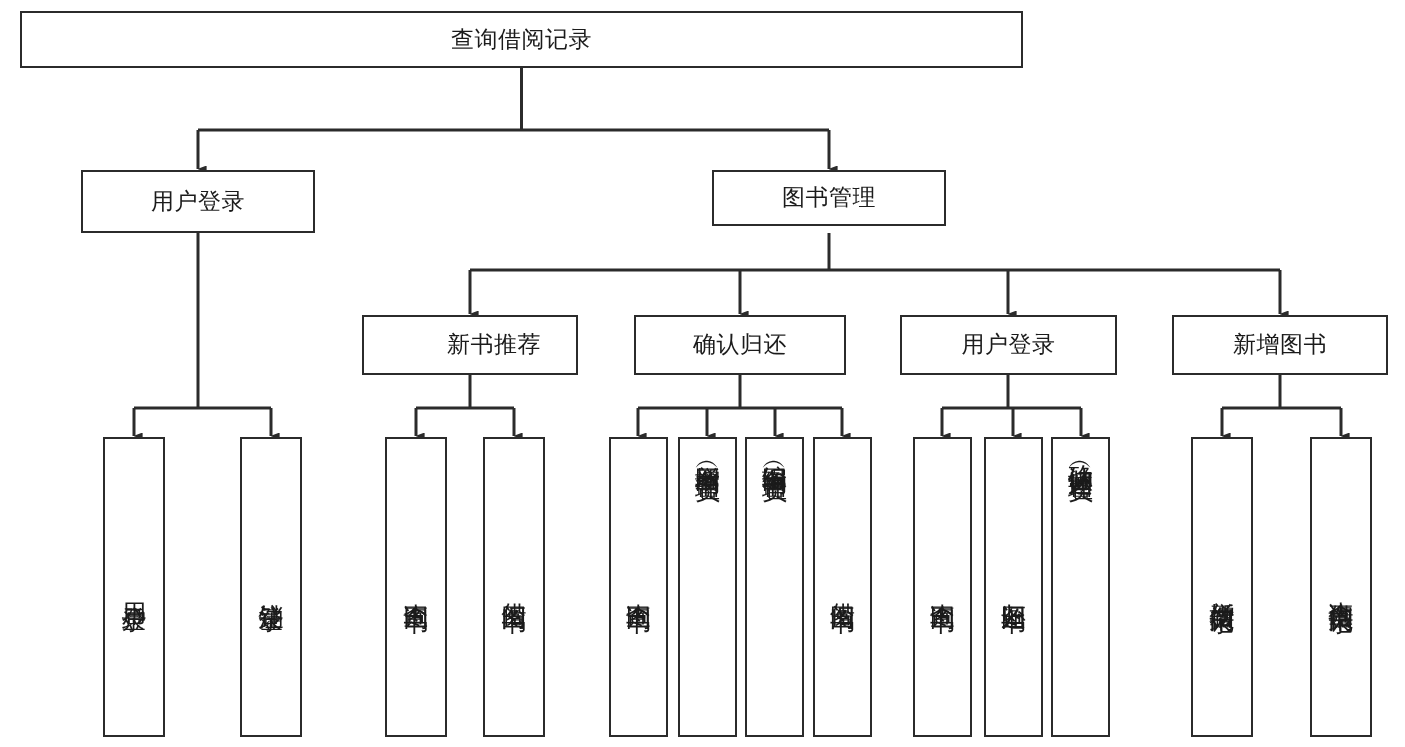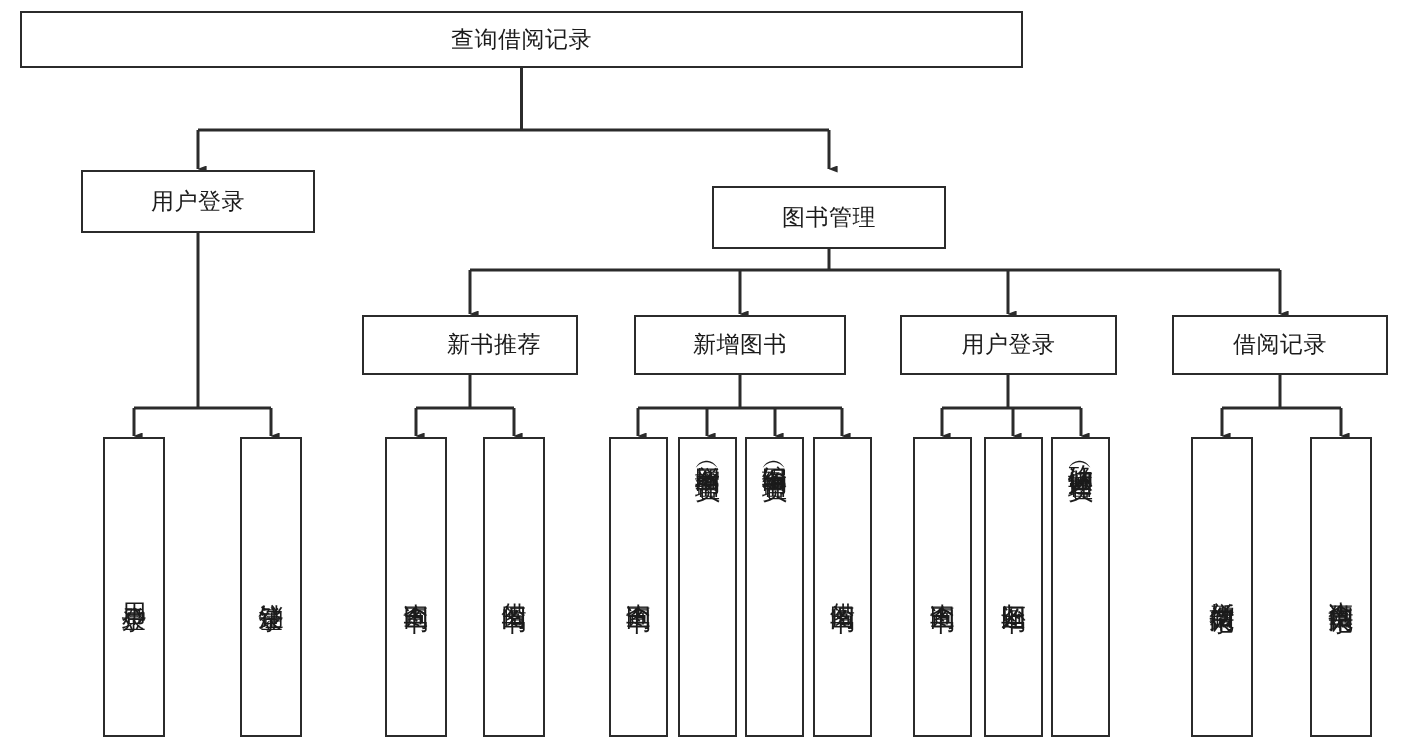--- a/index.html
+++ b/index.html
@@ -123,34 +123,34 @@
       </g>
   </svg>
 
   <div id="node-layer">
       <div class="node horiz" style="left: 20px; top: 11px; width: 1003px; height: 57px;">
         <span class="node-label">查询借阅记录</span>
       </div>
       <div class="node horiz" style="left: 81px; top: 170px; width: 234px; height: 63px;">
         <span class="node-label">用户登录</span>
       </div>
-      <div class="node horiz" style="left: 712px; top: 170px; width: 234px; height: 63px; margin-top: 16px;">
+      <div class="node horiz" style="left: 712px; top: 170px; width: 234px; height: 56px;">
         <span class="node-label">图书管理</span>
       </div>
       <div class="node horiz" style="left: 362px; top: 315px; width: 216px; height: 60px; padding-left: 48px;">
         <span class="node-label">新书推荐</span>
       </div>
       <div class="node horiz" style="left: 634px; top: 315px; width: 212px; height: 60px;">
-        <span class="node-label">新增图书</span>
+        <span class="node-label">确认归还</span>
       </div>
       <div class="node horiz" style="left: 900px; top: 315px; width: 217px; height: 60px;">
         <span class="node-label">用户登录</span>
       </div>
       <div class="node horiz" style="left: 1172px; top: 315px; width: 216px; height: 60px;">
-        <span class="node-label">借阅记录</span>
+        <span class="node-label">新增图书</span>
       </div>
       <div class="node vert centered" style="left: 103px; top: 437px; width: 62px; height: 300px;">
         <span class="node-label">用户登录</span>
       </div>
       <div class="node vert centered" style="left: 240px; top: 437px; width: 62px; height: 300px;">
         <span class="node-label">注销登录</span>
       </div>
       <div class="node vert centered" style="left: 385px; top: 437px; width: 62px; height: 300px;">
         <span class="node-label">查询图书</span>
       </div>

